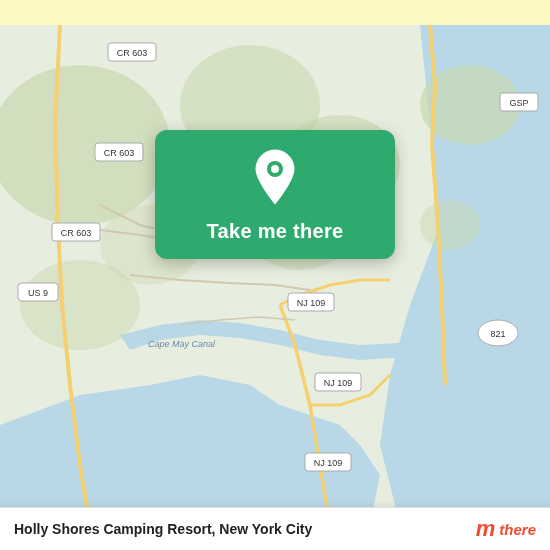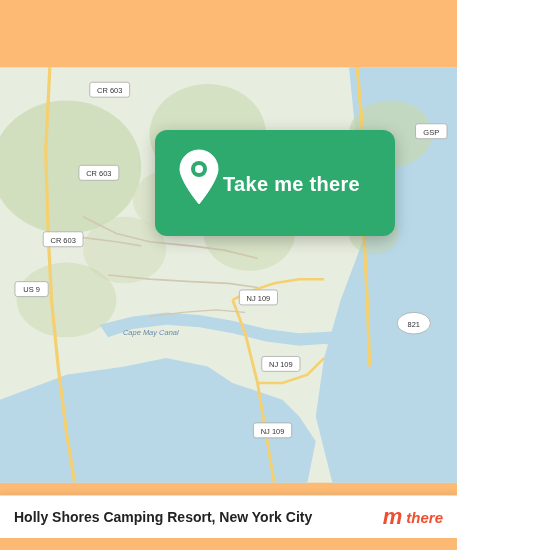--- a/index.html
+++ b/index.html
@@ -6,44 +6,45 @@
 
     body {
       width: 550px;
       height: 550px;
       overflow: hidden;
       font-family: Arial, sans-serif;
       position: relative;
     }
 
     #map-container {
-      width: 457px;
+      width: 550px;
       height: 550px;
       position: relative;
       overflow: hidden;
-      background: #fdba74;
+      background: #fef9c3;
     }
 
     
     #map-svg {
       width: 100%;
       height: 100%;
       position: absolute;
       top: 0; left: 0;
     }
 
     
     #location-card {
       position: absolute;
       top: 130px;
       left: 155px;
       width: 240px;
       background: #2eaa6e;
       border-radius: 12px;
       display: flex;
+      flex-direction: column;
       align-items: center;
       padding: 18px 20px 16px 20px;
       box-shadow: 0 4px 16px rgba(0,0,0,0.25);
       cursor: pointer;
     }
 
     #pin-icon-container {
       margin-bottom: 10px;
     }
 
@@ -53,21 +54,21 @@
       color: white;
       font-size: 20px;
       font-weight: 600;
       cursor: pointer;
       letter-spacing: 0.3px;
     }
 
     
     #bottom-bar {
       position: absolute;
-      bottom: 12px;
+      bottom: 0;
       left: 0;
       width: 100%;
       background: white;
       padding: 10px 14px 10px 14px;
       display: flex;
       align-items: center;
       justify-content: space-between;
       border-top: 1px solid #e0e0e0;
       box-shadow: 0 -2px 6px rgba(0,0,0,0.08);
     }

